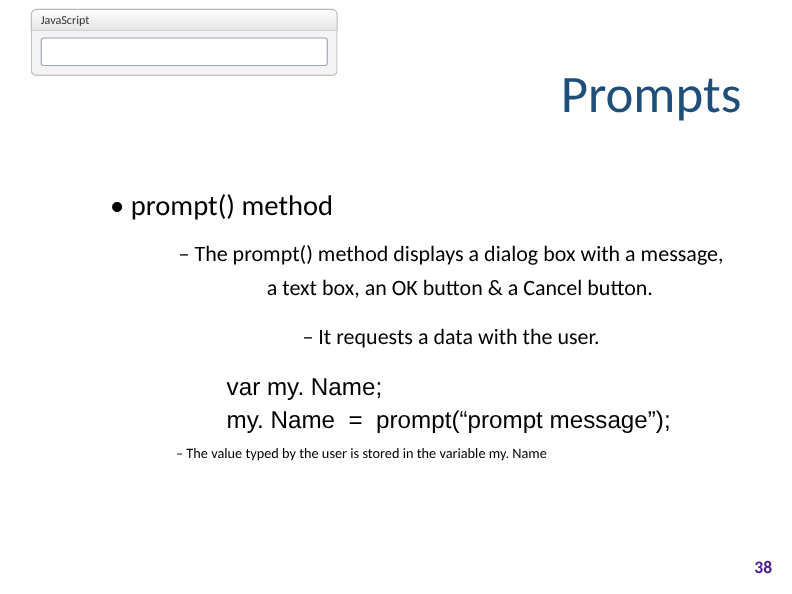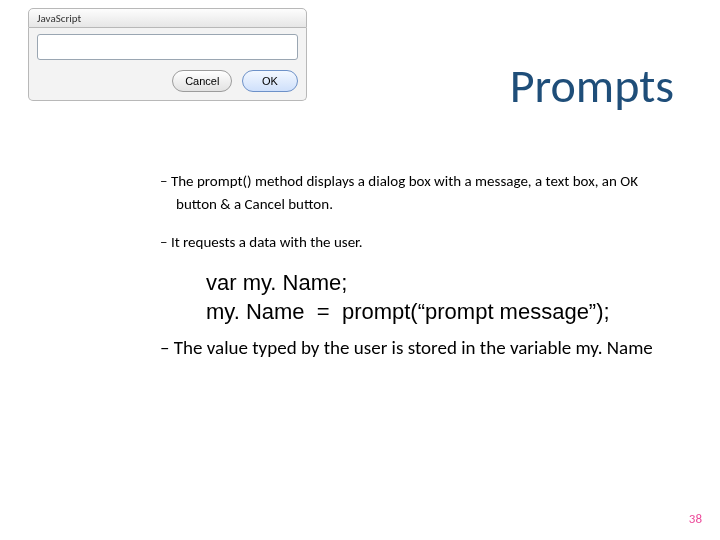--- a/index.html
+++ b/index.html
@@ -35,51 +35,48 @@
     position: absolute; right: 46px; top: 56px;
     font-size: 48px; color: #1f4e79; font-weight: 400;
     font-family: Calibri, Arial, sans-serif;
   }
 
   
   .body { position: absolute; left: 100px; top: 170px; right: 60px; }
   .l1 { font-size: 26px; font-weight: 400; margin-bottom: 14px; margin-left: 20px; }
   .l1::before { content: "• "; margin-left: -20px; }
   .l2group { margin-left: 60px; }
-  .l2 { font-size: 15px; line-height: 1.55; margin-bottom: 14px; text-indent: -16px; padding-left: 16px; }
+  .l2 { font-size: 20px; line-height: 1.55; margin-bottom: 14px; text-indent: -16px; padding-left: 16px; text-align: center; }
   .l2::before { content: "– "; }
   .code {
     font-family: Liberation Sans, sans-serif; font-size: 22px;
     margin: 6px 0 8px 46px; white-space: pre; line-height: 1.35;
   }
-  .l2b { font-size: 19px; line-height: 1.4; margin-top: 4px; text-indent: -16px; padding-left: 16px; }
+  .l2b { font-size: 13px; line-height: 1.4; margin-top: 4px; text-indent: -16px; padding-left: 16px; }
   .l2b::before { content: "– "; }
 
   
-  .pagenum { position: absolute; right: 18px; bottom: 14px; font-size: 13px; color: #ec4899; }
+  .pagenum { position: absolute; right: 18px; bottom: 14px; font-size: 16px; color: #4c1d95; font-weight: bold; }
 </style>
 </head>
 <body>
 
 <div class="slide">
 
   <div class="dialog-wrap">
     <div class="dialog-title">JavaScript</div>
     <div class="dialog-body">
       <input class="dialog-input" type="text" value="" style="">
-      <div class="dialog-btns">
-        <button class="dbtn">Cancel</button>
-        <button class="dbtn primary">OK</button>
-      </div>
     </div>
   </div>
 
   <div class="slide-title">Prompts</div>
 
   <div class="body">
+    <div class="l1">prompt() method</div>
     <div class="l2group">
       <div class="l2">The prompt() method displays a dialog box with a message, a text box, an OK button &amp; a Cancel button.</div>
       <div class="l2">It requests a data with the user.</div>
       <div class="code"><span>var my. Name;</span>
 <span>my. Name  =  prompt(“prompt message”);</span></div>
       <div class="l2b">The value typed by the user is stored in the variable my. Name</div>
     </div>
   </div>
 
   <div class="pagenum">38</div>

